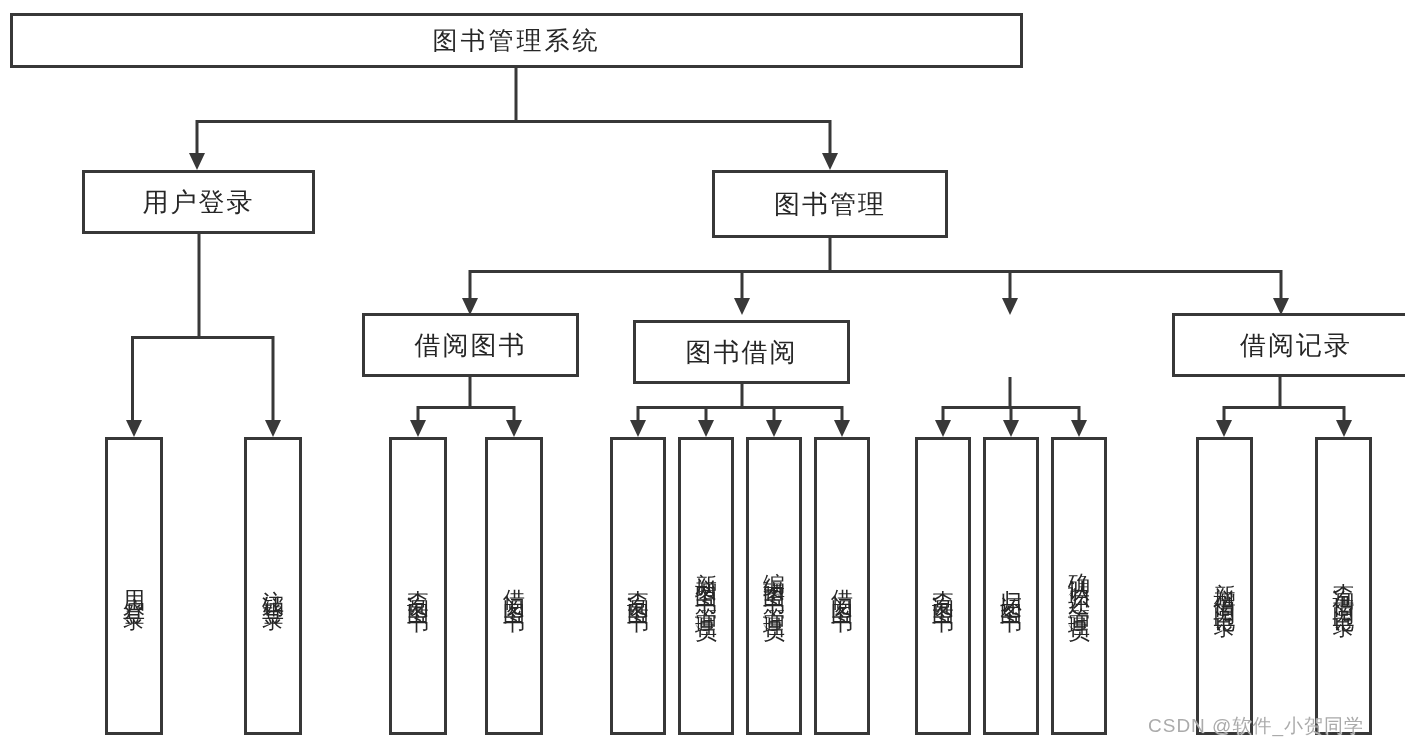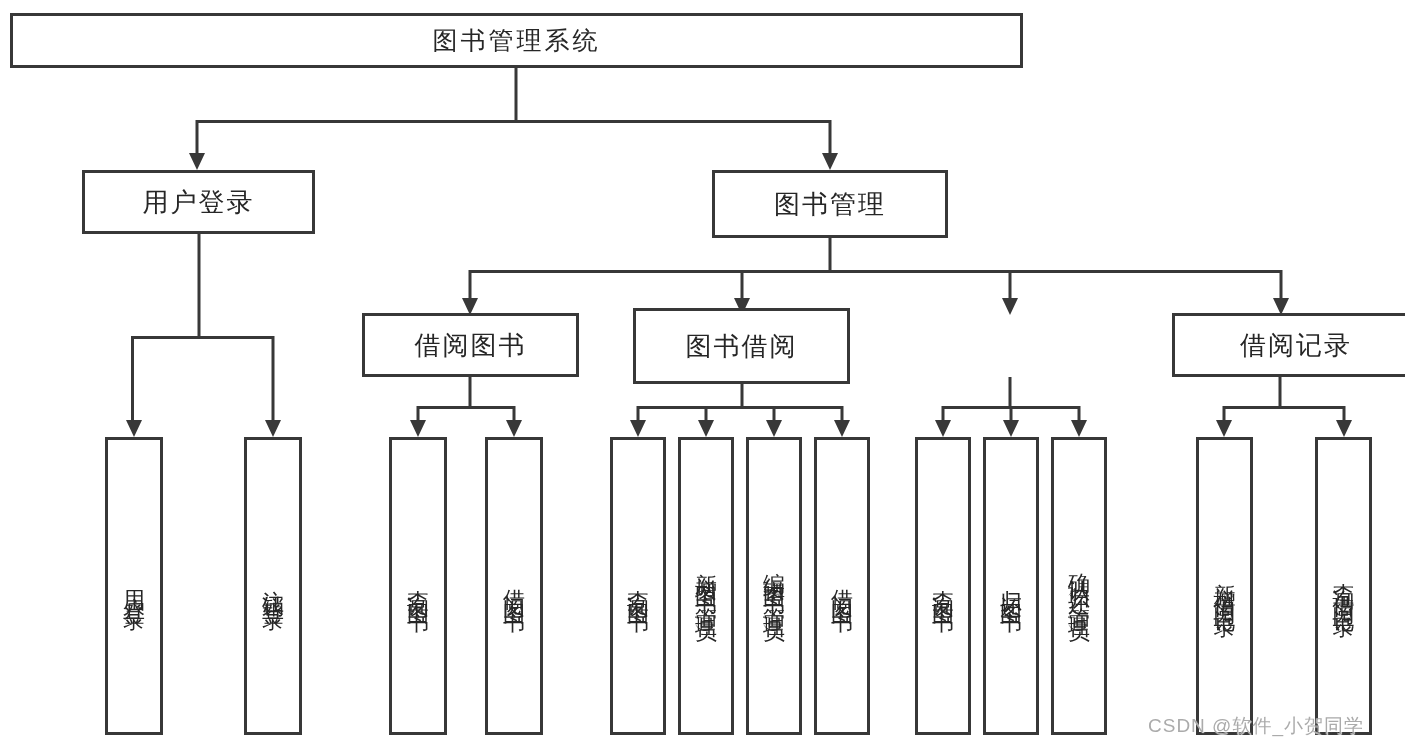--- a/index.html
+++ b/index.html
@@ -73,21 +73,21 @@
         M1216 420 L1232 420 L1224 437 Z  M1336 420 L1352 420 L1344 437 Z"></path>
     </g>
   </svg>
 
   <div class="node lvl-h root-box" style="left:10px;top:13px;width:1013px;height:55px">图书管理系统</div>
 
   <div class="node lvl-h" style="left:82px;top:170px;width:233px;height:64px">用户登录</div>
   <div class="node lvl-h" style="left:712px;top:170px;width:236px;height:68px">图书管理</div>
 
   <div class="node lvl-h" style="left:362px;top:313px;width:217px;height:64px">借阅图书</div>
-  <div class="node lvl-h" style="left:633px;top:308px;width:217px;height:76px">图书借阅</div>
+  <div class="node lvl-h" style="left:633px;top:320px;width:217px;height:64px">图书借阅</div>
   <div class="node lvl-h" style="left:1172px;top:313px;width:248px;height:64px">借阅记录</div>
 
   <div class="node lvl-v" style="left:105px;top:437px;width:58px;height:298px">用户登录</div>
   <div class="node lvl-v" style="left:244px;top:437px;width:58px;height:298px">注销登录</div>
 
   <div class="node lvl-v" style="left:389px;top:437px;width:58px;height:298px">查询图书</div>
   <div class="node lvl-v" style="left:485px;top:437px;width:58px;height:298px">借阅图书</div>
 
   <div class="node lvl-v" style="left:610px;top:437px;width:56px;height:298px">查询图书</div>
   <div class="node lvl-v" style="left:678px;top:437px;width:56px;height:298px">新增图书（管理员）</div>

